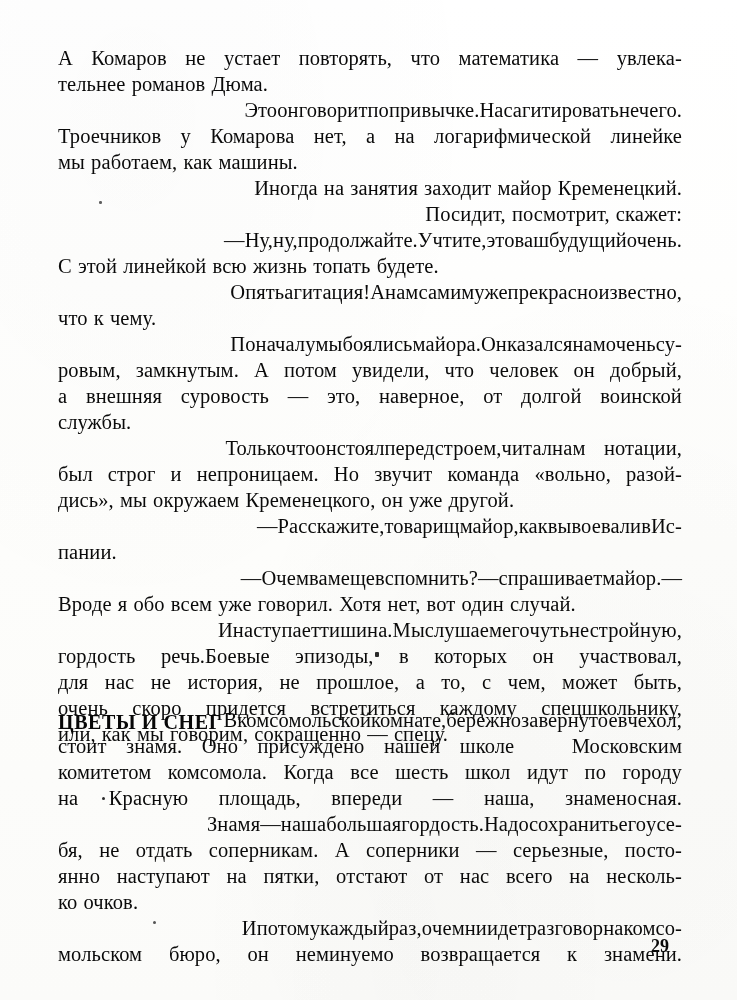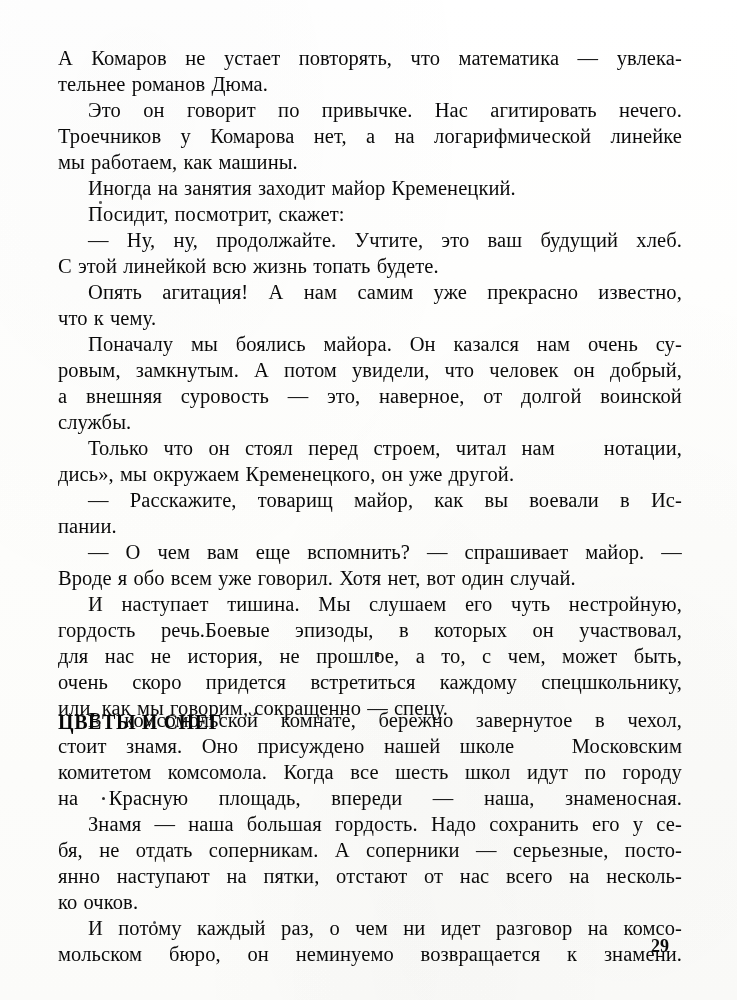--- a/index.html
+++ b/index.html
@@ -61,20 +61,21 @@
   
   .ln.flush {
     justify-content: flex-start;
   }
   .ln.flush > .w + .w {
     margin-left: 0.30em;
   }
   
   .ln.indent {
     padding-left: 30px;
+    justify-content: flex-end;
   }
   .ln.indent.just > .w:first-child {
     margin-left: 0;
   }
   
   .gap-wide {
     display: inline-block;
     width: 0.9em;
   }
 
@@ -131,35 +132,36 @@
         <div class="ln just"><span class="w">Троечников</span><span class="w">у</span><span class="w">Комарова</span><span class="w">нет,</span><span class="w">а</span><span class="w">на</span><span class="w">логарифмической</span><span class="w">линейке</span></div>
         <div class="ln flush"><span class="w">мы</span><span class="w">работаем,</span><span class="w">как</span><span class="w">машины.</span></div>
       </div>
       <div class="para">
         <div class="ln flush indent"><span class="w">Иногда</span><span class="w">на</span><span class="w">занятия</span><span class="w">заходит</span><span class="w">майор</span><span class="w">Кременецкий.</span></div>
       </div>
       <div class="para">
         <div class="ln flush indent"><span class="w">Посидит,</span><span class="w">посмотрит,</span><span class="w">скажет:</span></div>
       </div>
       <div class="para">
-        <div class="ln just indent"><span class="w">—</span><span class="w">Ну,</span><span class="w">ну,</span><span class="w">продолжайте.</span><span class="w">Учтите,</span><span class="w">это</span><span class="w">ваш</span><span class="w">будущий</span><span class="w">хлеб.</span></div>
+        <div class="ln just indent"><span class="w">—</span><span class="w">Ну,</span><span class="w">ну,</span><span class="w">продолжайте.</span><span class="w">Учтите,</span><span class="w">это</span><span class="w">ваш</span><span class="w">будущий</span><span class="w">очень.</span></div>
         <div class="ln flush"><span class="w">С</span><span class="w">этой</span><span class="w">линейкой</span><span class="w">всю</span><span class="w">жизнь</span><span class="w">топать</span><span class="w">будете.</span></div>
       </div>
       <div class="para">
         <div class="ln just indent"><span class="w">Опять</span><span class="w">агитация!</span><span class="w">А</span><span class="w">нам</span><span class="w">самим</span><span class="w">уже</span><span class="w">прекрасно</span><span class="w">известно,</span></div>
         <div class="ln flush"><span class="w">что</span><span class="w">к</span><span class="w">чему.</span></div>
       </div>
       <div class="para">
         <div class="ln just indent"><span class="w">Поначалу</span><span class="w">мы</span><span class="w">боялись</span><span class="w">майора.</span><span class="w">Он</span><span class="w">казался</span><span class="w">нам</span><span class="w">очень</span><span class="w">су-</span></div>
         <div class="ln just"><span class="w">ровым,</span><span class="w">замкнутым.</span><span class="w">А</span><span class="w">потом</span><span class="w">увидели,</span><span class="w">что</span><span class="w">человек</span><span class="w">он</span><span class="w">добрый,</span></div>
         <div class="ln just"><span class="w">а</span><span class="w">внешняя</span><span class="w">суровость</span><span class="w">—</span><span class="w">это,</span><span class="w">наверное,</span><span class="w">от</span><span class="w">долгой</span><span class="w">воинской</span></div>
         <div class="ln flush"><span class="w">службы.</span></div>
       </div>
       <div class="para">
         <div class="ln just indent"><span class="w">Только</span><span class="w">что</span><span class="w">он</span><span class="w">стоял</span><span class="w">перед</span><span class="w">строем,</span><span class="w">читал</span><span class="w">нам</span><span class="gap-wide"></span><span class="w">нотации,</span></div>
+        <div class="ln just"><span class="w">был</span><span class="w">строг</span><span class="w">и</span><span class="w">непроницаем.</span><span class="w">Но</span><span class="w">звучит</span><span class="w">команда</span><span class="w">«вольно,</span><span class="w">разой-</span></div>
         <div class="ln flush"><span class="w">дись»,</span><span class="w">мы</span><span class="w">окружаем</span><span class="w">Кременецкого,</span><span class="w">он</span><span class="w">уже</span><span class="w">другой.</span></div>
       </div>
       <div class="para">
         <div class="ln just indent"><span class="w">—</span><span class="w">Расскажите,</span><span class="w">товарищ</span><span class="w">майор,</span><span class="w">как</span><span class="w">вы</span><span class="w">воевали</span><span class="w">в</span><span class="w">Ис-</span></div>
         <div class="ln flush"><span class="w">пании.</span></div>
       </div>
       <div class="para">
         <div class="ln just indent"><span class="w">—</span><span class="w">О</span><span class="w">чем</span><span class="w">вам</span><span class="w">еще</span><span class="w">вспомнить?</span><span class="w">—</span><span class="w">спрашивает</span><span class="w">майор.</span><span class="w">—</span></div>
         <div class="ln flush"><span class="w">Вроде</span><span class="w">я</span><span class="w">обо</span><span class="w">всем</span><span class="w">уже</span><span class="w">говорил.</span><span class="w">Хотя</span><span class="w">нет,</span><span class="w">вот</span><span class="w">один</span><span class="w">случай.</span></div>
       </div>

